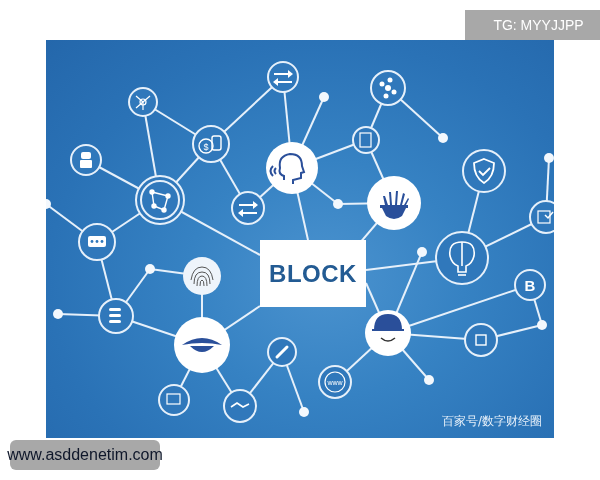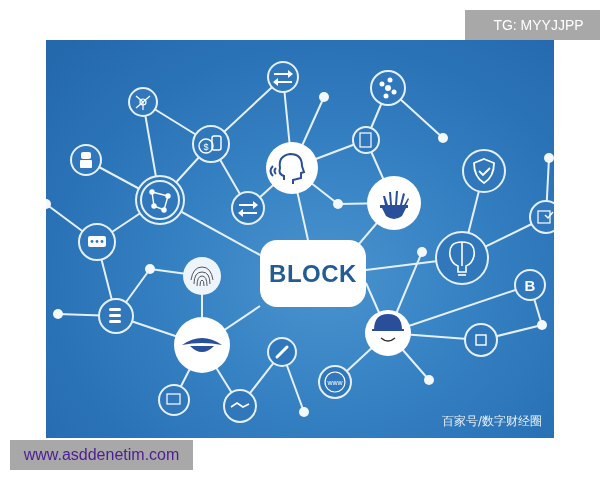--- a/index.html
+++ b/index.html
@@ -1,27 +1,27 @@
 <!DOCTYPE html>
 <html><head>
 <meta charset="utf-8">
 <style>
   html, body { margin:0; padding:0; background:#ffffff; }
   body { width:600px; height:480px; position:relative; overflow:hidden; font-family:"Liberation Sans", sans-serif; }
   .panel { position:absolute; left:46px; top:40px; width:508px; height:398px;
     background: radial-gradient(ellipse at 55% 60%, #4b93cf 0%, #3682c3 35%, #2a72b6 70%, #2467ab 100%); overflow:hidden; }
   .panel svg.net { position:absolute; left:0; top:0; }
-  .title-box { position:absolute; left:214px; top:200px; width:106px; height:67px; background:#ffffff; border-radius:17px;
+  .title-box { position:absolute; left:214px; top:200px; width:106px; height:67px; background:#ffffff; border-radius:0;
     display:flex; flex-direction:column; align-items:center; justify-content:center; }
   .title-box span { font-family:"Liberation Sans", sans-serif; font-weight:bold; color:#235b93; font-size:24px; line-height:27px; letter-spacing:0.5px; }
   .credit { position:absolute; right:12px; bottom:8px; color:#e8f1fa; font-size:12px; font-family:"DejaVu Sans", sans-serif;margin-left:19px; }
   .tag-top { position:absolute; left:465px; top:10px; width:147px; height:30px; background:#a8a8a8; color:#ffffff;
     font-size:14px; display:flex; align-items:center; justify-content:center;text-align:right; }
-  .tag-bottom { position:absolute; left:10px; top:440px; width:183px; height:30px; background:#a8a8a8; color:#4c1d95;
-    font-size:16px; display:flex; align-items:center; justify-content:center; }
+  .tag-bottom { position:absolute; left:10px; top:440px; width:150px; height:30px; background:#a8a8a8; color:#0f172a;
+    font-size:16px; display:flex; align-items:center; justify-content:center;border-radius:6px; }
 </style>
 </head>
 <body>
 
 <div class="panel">
   <svg class="net" width="508" height="398" viewBox="0 0 508 398">
     <g stroke="#e6f0fa" stroke-width="2" fill="none">
 
       <line x1="246" y1="128" x2="237" y2="37"></line>
       <line x1="246" y1="128" x2="278" y2="57"></line>

